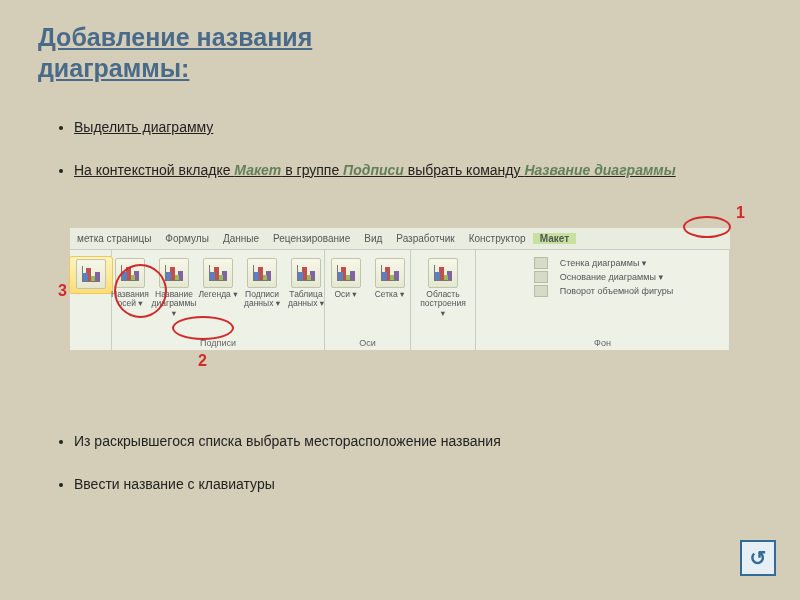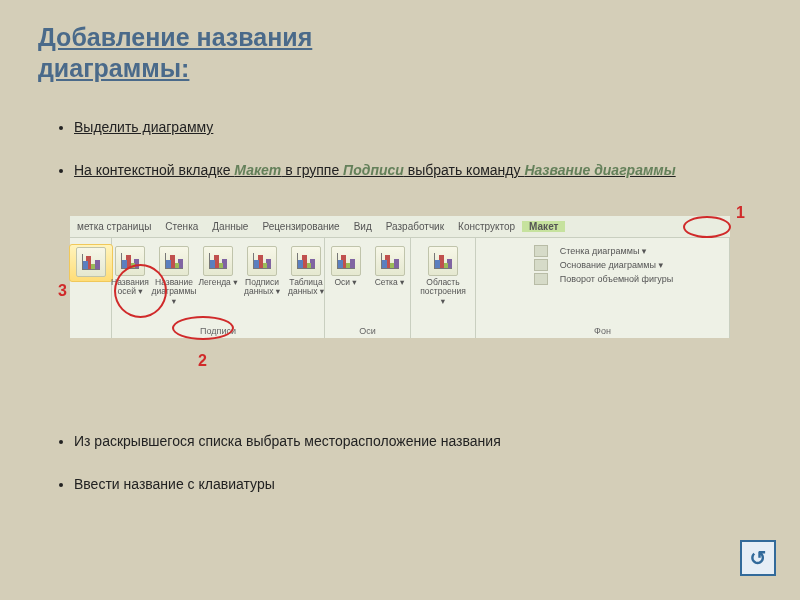--- a/index.html
+++ b/index.html
@@ -27,21 +27,21 @@
     line-height: 1.35;
     width: 650px;
   }
   .bullets-top { top: 118px; text-decoration: underline; }
   .bullets-bottom { top: 432px; }
   ul { list-style: disc; padding-left: 18px; }
   li { margin-bottom: 24px; }
   .it { font-style: italic; color: #64805a; font-weight: bold; }
   .ribbon-area {
     position: absolute;
-    left: 70px; top: 216px;
+    left: 70px; top: 228px;
     width: 660px; height: 122px;
     background: #eef1e6;
   }
   .tabs {
     display: flex;
     height: 22px;
     background: #e9ede0;
     border-bottom: 1px solid #c9cfc0;
     font-size: 10px;
     align-items: center;
@@ -175,21 +175,21 @@
     <li><span>Выделить диаграмму</span></li>
     <li>
       <span>На контекстной вкладке </span><span class="it">Макет</span><span> в группе </span><span class="it">Подписи</span><span> выбрать команду </span><span class="it">Название диаграммы</span>
     </li>
   </ul>
 </div>
 
 <div class="ribbon-area">
   <div class="tabs">
     <div class="tab">метка страницы</div>
-    <div class="tab">Стенка</div>
+    <div class="tab">Формулы</div>
     <div class="tab">Данные</div>
     <div class="tab">Рецензирование</div>
     <div class="tab">Вид</div>
     <div class="tab">Разработчик</div>
     <div class="tab">Конструктор</div>
     <div class="tab active">Макет</div>
   </div>
   <div class="lower">
     <div class="group g1">
       <div class="btns">

